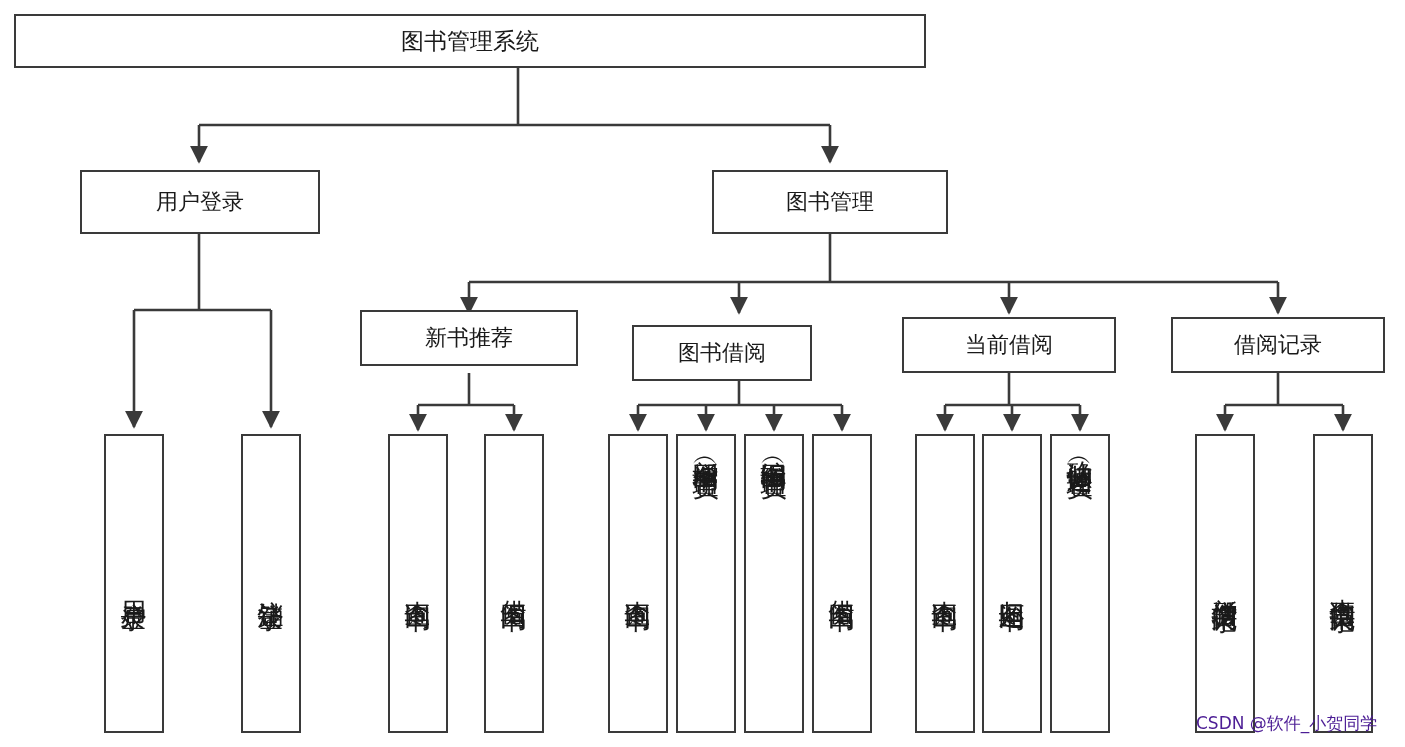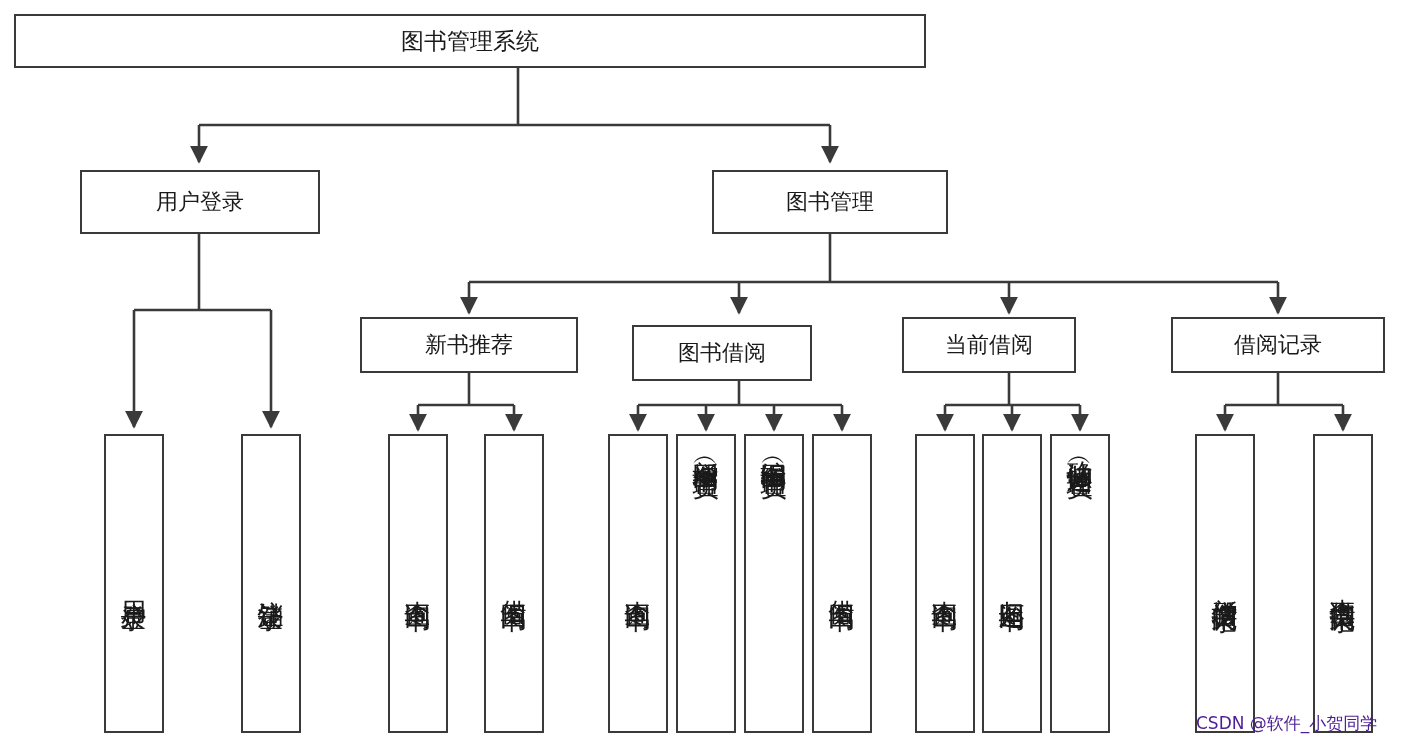--- a/index.html
+++ b/index.html
@@ -123,27 +123,27 @@
     <span class="lbl">图书管理系统</span>
   </div>
 
   <div class="node h-node" style="left:80px;top:170px;width:240px;height:64px;">
     <span class="lbl">用户登录</span>
   </div>
   <div class="node h-node" style="left:712px;top:170px;width:236px;height:64px;">
     <span class="lbl">图书管理</span>
   </div>
 
-  <div class="node h-node" style="left:360px;top:317px;width:218px;height:56px;">
+  <div class="node h-node" style="left:360px;top:310px;width:218px;height:56px;">
     <span class="lbl">新书推荐</span>
   </div>
   <div class="node h-node" style="left:632px;top:325px;width:180px;height:56px;">
     <span class="lbl">图书借阅</span>
   </div>
-  <div class="node h-node" style="left:902px;top:317px;width:174px;height:56px;">
+  <div class="node h-node" style="left:902px;top:317px;width:214px;height:56px;">
     <span class="lbl">当前借阅</span>
   </div>
   <div class="node h-node" style="left:1171px;top:317px;width:214px;height:56px;align-items:center;">
     <span class="lbl">借阅记录</span>
   </div>
 
   <div class="node v-node" style="left:104px;top:434px;width:60px;height:299px;">
     <span class="lbl">用户登录</span>
   </div>
   <div class="node v-node" style="left:241px;top:434px;width:60px;height:299px;">

